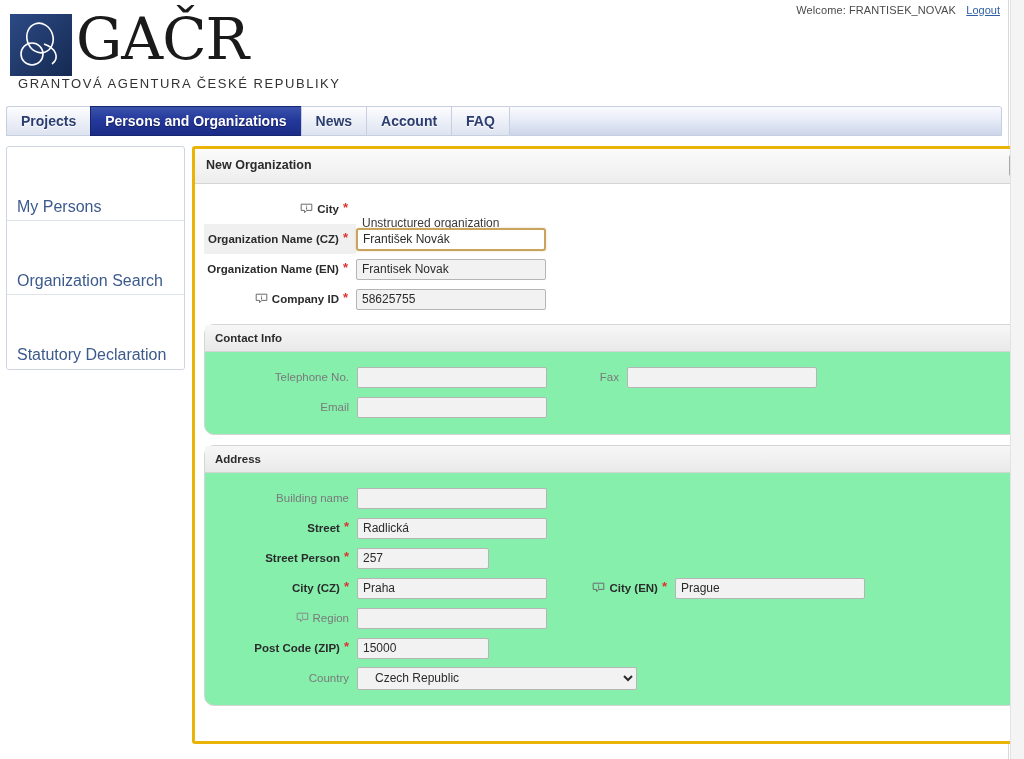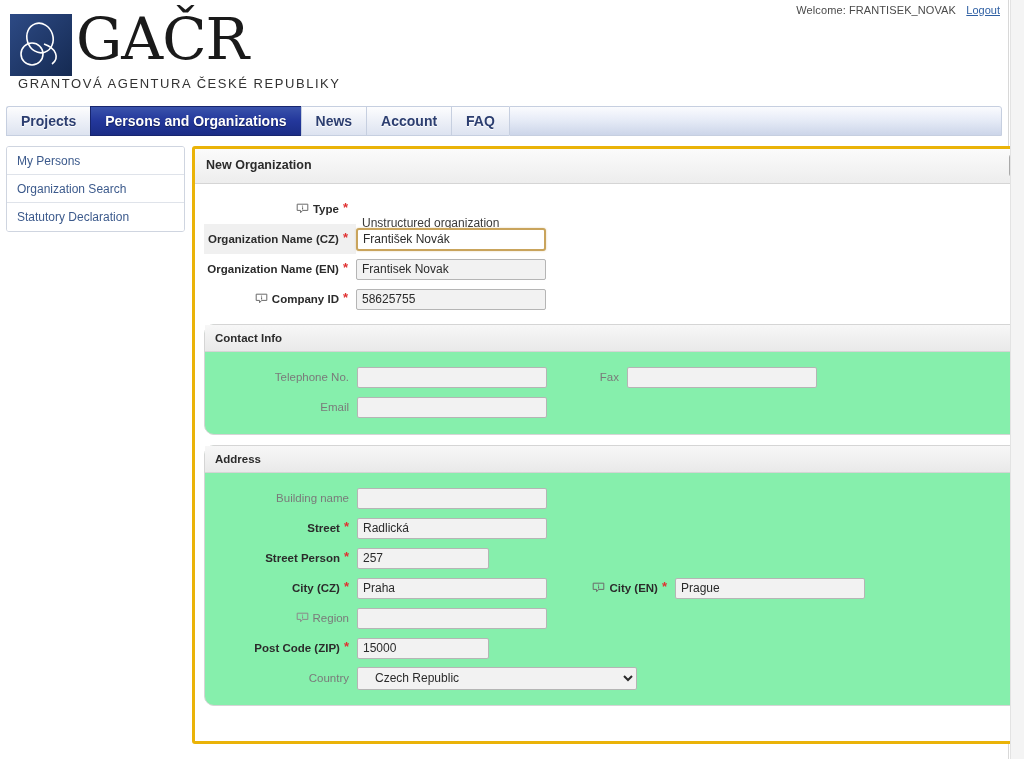--- a/index.html
+++ b/index.html
@@ -142,26 +142,27 @@
     background: #ffffff;
     border: 1px solid #cfd5e0;
     border-radius: 3px;
     box-sizing: border-box;
     overflow: hidden;
   }
   .side-item {
     height: 28px;
     line-height: 28px;
     padding-left: 10px;
-    font-size: 12px;
+    font-size: 16px;
     color: #3c5a8c;
     border-bottom: 1px solid #dfe3ea;
     background: #ffffff;
     cursor: pointer;
     box-sizing: border-box;
+    margin-top: 46px;
   }
   .side-item:last-child { border-bottom: none; }
 
   
   .content {
     position: absolute;
     left: 192px; top: 146px;
     width: 952px;
     height: 598px;
     background: #ffffff;
@@ -375,21 +376,21 @@
 
     <div class="content-body">
 
       <div class="frow">
         <div class="flabel-cell">
           <span class="flabel">
             <svg class="ibubble" viewBox="0 0 13 11">
               <path d="M1.2 1.2 h10.6 v6.2 h-5.1 l-2.1 2.3 v-2.3 h-3.4 z" fill="none" stroke="#6b6b6b" stroke-width="1" stroke-linejoin="round"></path>
               <circle cx="6.5" cy="3.1" r="0.65" fill="#6b6b6b"></circle>
               <rect x="6" y="4.3" width="1.1" height="2.2" fill="#6b6b6b"></rect>
-            </svg><span>Type</span><span class="req">*</span>
+            </svg><span>City</span><span class="req">*</span>
           </span>
         </div>
         <div class="static-val">Unstructured organization</div>
       </div>
 
       <div class="frow highlight">
         <div class="flabel-cell">
           <span class="flabel"><span>Organization Name (CZ)</span><span class="req">*</span></span>
         </div>
         <input class="txt w-name focused" type="text" value="František Novák" style="">

